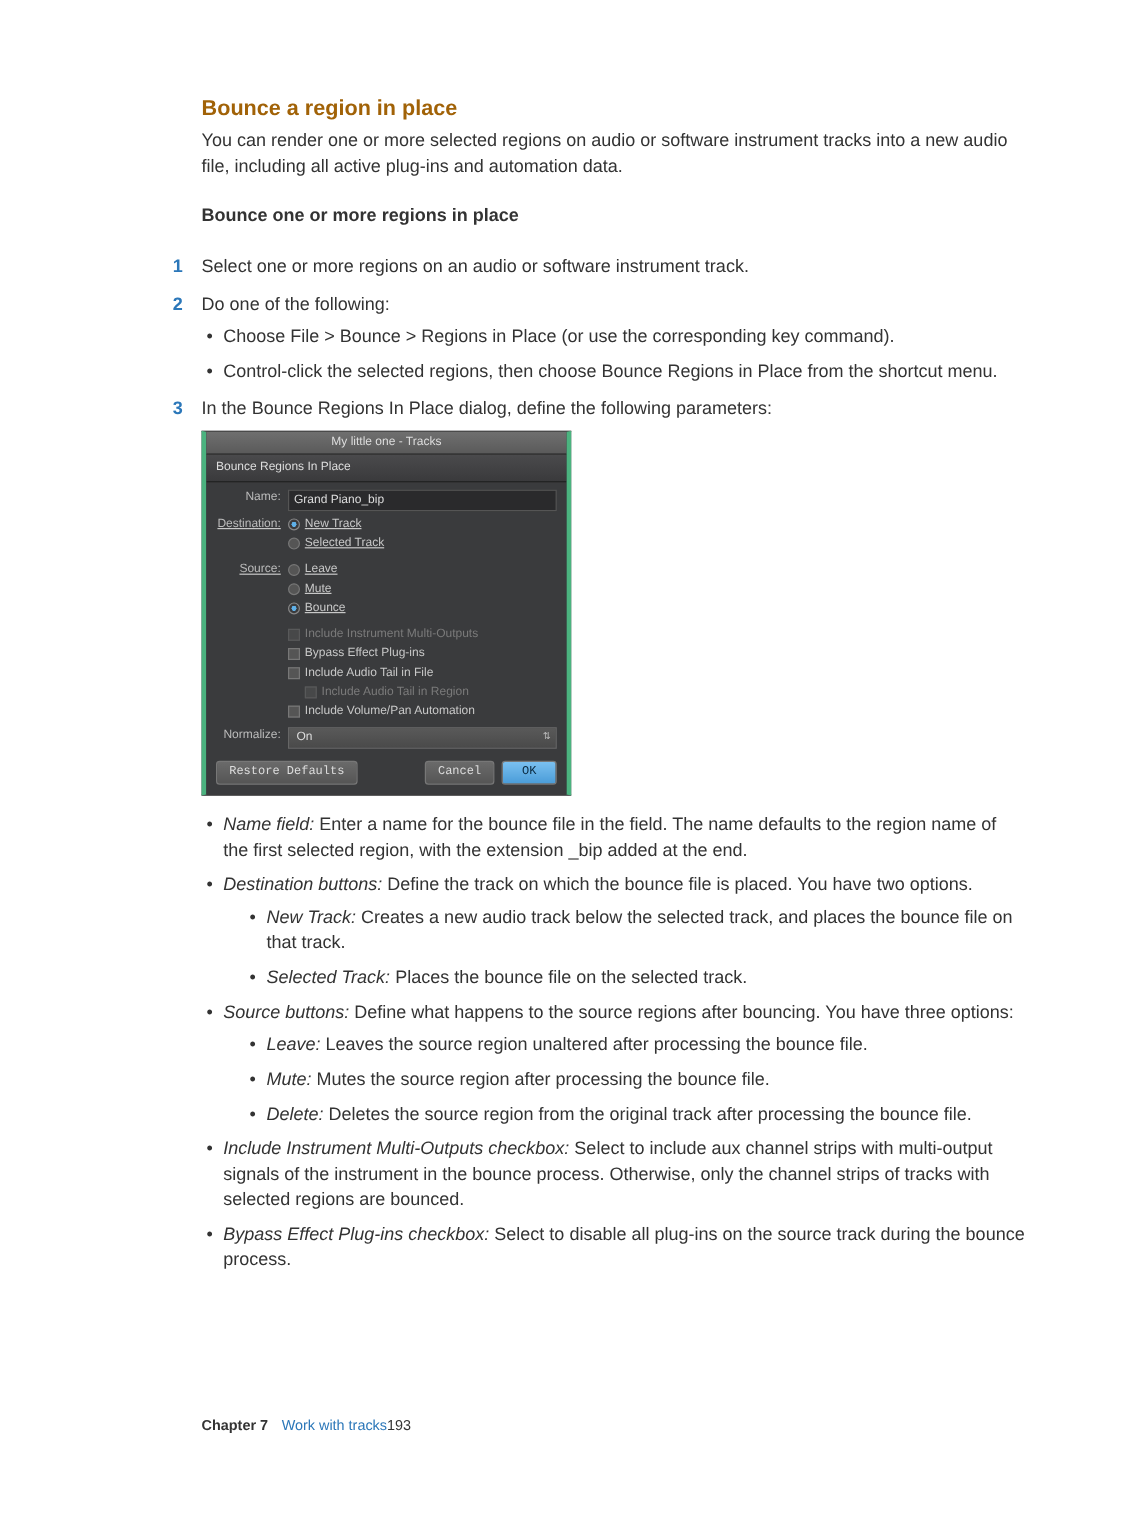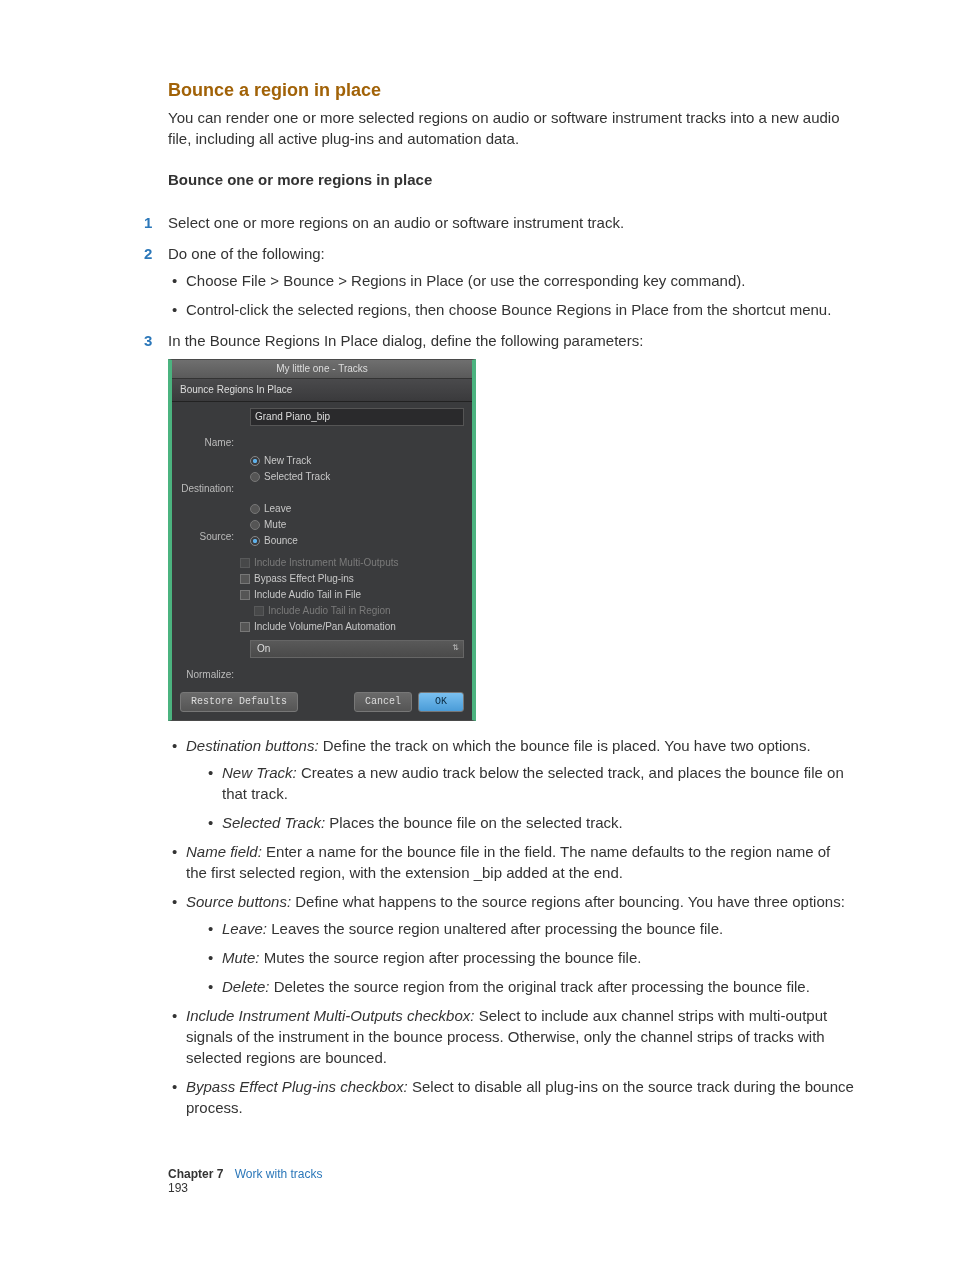--- a/index.html
+++ b/index.html
@@ -102,23 +102,22 @@
   }
   .ds-row {
     display: flex;
     align-items: flex-start;
     margin-bottom: 4px;
   }
   .ds-label {
     width: 54px;
     text-align: right;
     color: #bbb;
-    padding-right: 16px;
+    padding-right: 6px;
     flex-shrink: 0;
-    margin-top: 28px;
   }
   .ds-input {
     flex: 1;
     background: #2a2a2c;
     border: 1px solid #555;
     color: #ddd;
     font-size: 10px;
     padding: 1px 4px;
     height: 14px;
     line-height: 14px;
@@ -181,31 +180,30 @@
     color:#ddd;
     font-size:10px;
     padding:2px 10px;
   }
   .ds-btn.primary {
     background: linear-gradient(#7ac0f0,#4a9cd8);
     color:#0a2a40;
     padding:2px 16px;
   }
   .ds-btns-right { display:flex; gap:6px; }
-  .ds-group { margin-bottom:6px; }
+  .ds-group { margin-bottom:6px;text-decoration:underline; }
   .ds-options { padding-left:60px; }
   .footer {
     position: absolute;
     bottom: 70px;
     left: 168px;
     right: 108px;
     display:flex;
-    justify-content:center;
+    justify-content:flex-start;
     font-size:12px;
-    flex-direction:column;
   }
   .footer .ch { font-weight:700; }
   .footer .title { color:#2b77b9; margin-left:8px; }
 </style>
 </head>
 <body>
 
 <div class="page">
   <div class="heading">Bounce a region in place</div>
   <div class="intro">You can render one or more selected regions on audio or software instrument tracks into a new audio file, including all active plug-ins and automation data.</div>
@@ -308,28 +306,28 @@
             <div class="ds-btns-right">
               <div class="ds-btn">Cancel</div>
               <div class="ds-btn primary">OK</div>
             </div>
           </div>
         </div>
       </div>
 
       <ul class="bullets">
         <li>
+          <span class="italic-label">Name field:</span><span> Enter a name for the bounce file in the field. The name defaults to the region name of the first selected region, with the extension _bip added at the end.</span>
+        </li>
+        <li>
           <span class="italic-label">Destination buttons:</span><span> Define the track on which the bounce file is placed. You have two options.</span>
           <ul class="bullets sub">
             <li><span class="italic-label">New Track:</span><span> Creates a new audio track below the selected track, and places the bounce file on that track.</span></li>
             <li><span class="italic-label">Selected Track:</span><span> Places the bounce file on the selected track.</span></li>
           </ul>
-        </li>
-        <li>
-          <span class="italic-label">Name field:</span><span> Enter a name for the bounce file in the field. The name defaults to the region name of the first selected region, with the extension _bip added at the end.</span>
         </li>
         <li>
           <span class="italic-label">Source buttons:</span><span> Define what happens to the source regions after bouncing. You have three options:</span>
           <ul class="bullets sub">
             <li><span class="italic-label">Leave:</span><span> Leaves the source region unaltered after processing the bounce file.</span></li>
             <li><span class="italic-label">Mute:</span><span> Mutes the source region after processing the bounce file.</span></li>
             <li><span class="italic-label">Delete:</span><span> Deletes the source region from the original track after processing the bounce file.</span></li>
           </ul>
         </li>
         <li>

